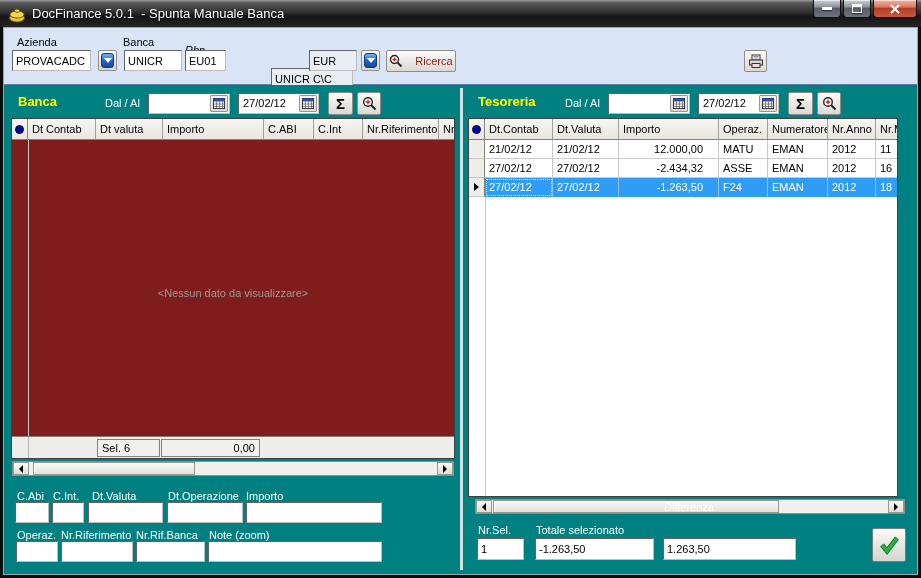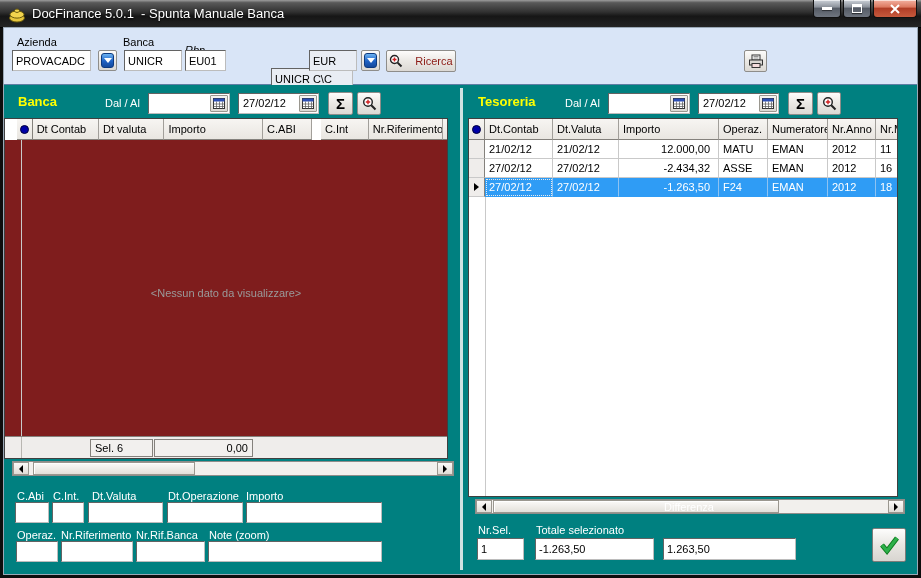--- a/index.html
+++ b/index.html
@@ -57,21 +57,21 @@
     border-bottom:1px solid #84817c; font-size:11px; color:#000; padding:4px 0 0 4px;
     white-space:nowrap; overflow:hidden; }
   .gh.selcol { display:flex; align-items:center; justify-content:center; padding:0;
     border-right:1px solid #84817c; }
   .bluedot { width:9px; height:9px; border-radius:50%; background:#0000a8; border:1px solid #00003a; }
   .grow { display:flex; height:19px;border-radius:8px; }
   .gc { border-right:1px solid #c9c9c9; border-bottom:1px solid #c9c9c9; font-size:11px;
     padding:3px 0 0 4px; white-space:nowrap; overflow:hidden; background:#fff; }
   .gc.selcol { background:#efedeb; border-right:1px solid #84817c; padding:0;
     display:flex; align-items:center; justify-content:center; }
-  .gc.num { text-align:right; padding-right:8px; padding-left:0; }
+  .gc.num { text-align:right; padding-right:15px; padding-left:0; }
   .grow.sel .gc:not(.selcol) { background:#2f9cf5; color:#fff; border-right-color:#8fc3f2; border-bottom-color:#2f9cf5; }
   .grow.sel .gc.focus { outline:1px dotted #eaeaea; outline-offset:-2px; }
   .rowarrow { width:0; height:0; border-left:5px solid #000; border-top:4px solid transparent; border-bottom:4px solid transparent; }
   .emptymsg { position:absolute; width:100%; text-align:center; font-size:11px; color:#9a9a9a; }
   .colline { position:absolute; left:16px; top:0; bottom:0; width:1px; background:#c9c9c9; }
 
   .gfooter { position:absolute; left:0; right:0; bottom:0; height:22px; background:#efedeb;
     border-top:1px solid #84817c; }
   .fcell { position:absolute; top:2px; height:18px; background:#f2f0ee; border:1px solid #84817c;
     font-size:11px; padding:2px 4px 0 4px; }
@@ -193,30 +193,30 @@
         <span class="sigma">Σ</span>
       </div>
       <div class="abs btn3d" style="left:353px; top:7px; width:24px; height:23px;">
         <svg width="15" height="15" viewBox="0 0 15 15">
           <circle cx="6" cy="6" r="4.3" fill="#fff" stroke="#222" stroke-width="1.4"></circle>
           <path d="M9.3 9.3 L13.5 13.5" stroke="#222" stroke-width="2"></path>
           <path d="M6 3.8 V8.2 M3.8 6 H8.2" stroke="#d02020" stroke-width="1.4"></path>
         </svg>
       </div>
 
-      <div class="abs grid" style="left:0; top:33px; width:444px; height:341px;padding-left:12px;">
+      <div class="abs grid" style="left:7px; top:33px; width:444px; height:341px;">
         <div class="ghrow">
           <div class="gh selcol" style="width:16px;">
               <span class="bluedot"></span>
             </div>
           <div class="gh" style="width:68px;">Dt Contab</div>
           <div class="gh" style="width:67px;">Dt valuta</div>
           <div class="gh" style="width:101px;">Importo</div>
           <div class="gh" style="width:50px;">C.ABI</div>
-          <div class="gh" style="width:49px;margin-left:9px;">C.Int</div>
+          <div class="gh" style="width:49px;">C.Int</div>
           <div class="gh" style="width:76px;">Nr.Riferimento</div>
           <div class="gh" style="flex:1; border-right:none;">Nr.Ri</div>
         </div>
         <div class="abs" style="left:0; top:21px; right:0; bottom:22px; background:#7f1d1d;">
           <span class="colline"></span>
           <span class="emptymsg" style="top:147px;">&lt;Nessun dato da visualizzare&gt;</span>
         </div>
         <div class="gfooter">
           <span class="colline" style="background:#b9b6b1;"></span>
           <span class="fcell" style="left:85px; width:63px;">Sel. 6</span>

